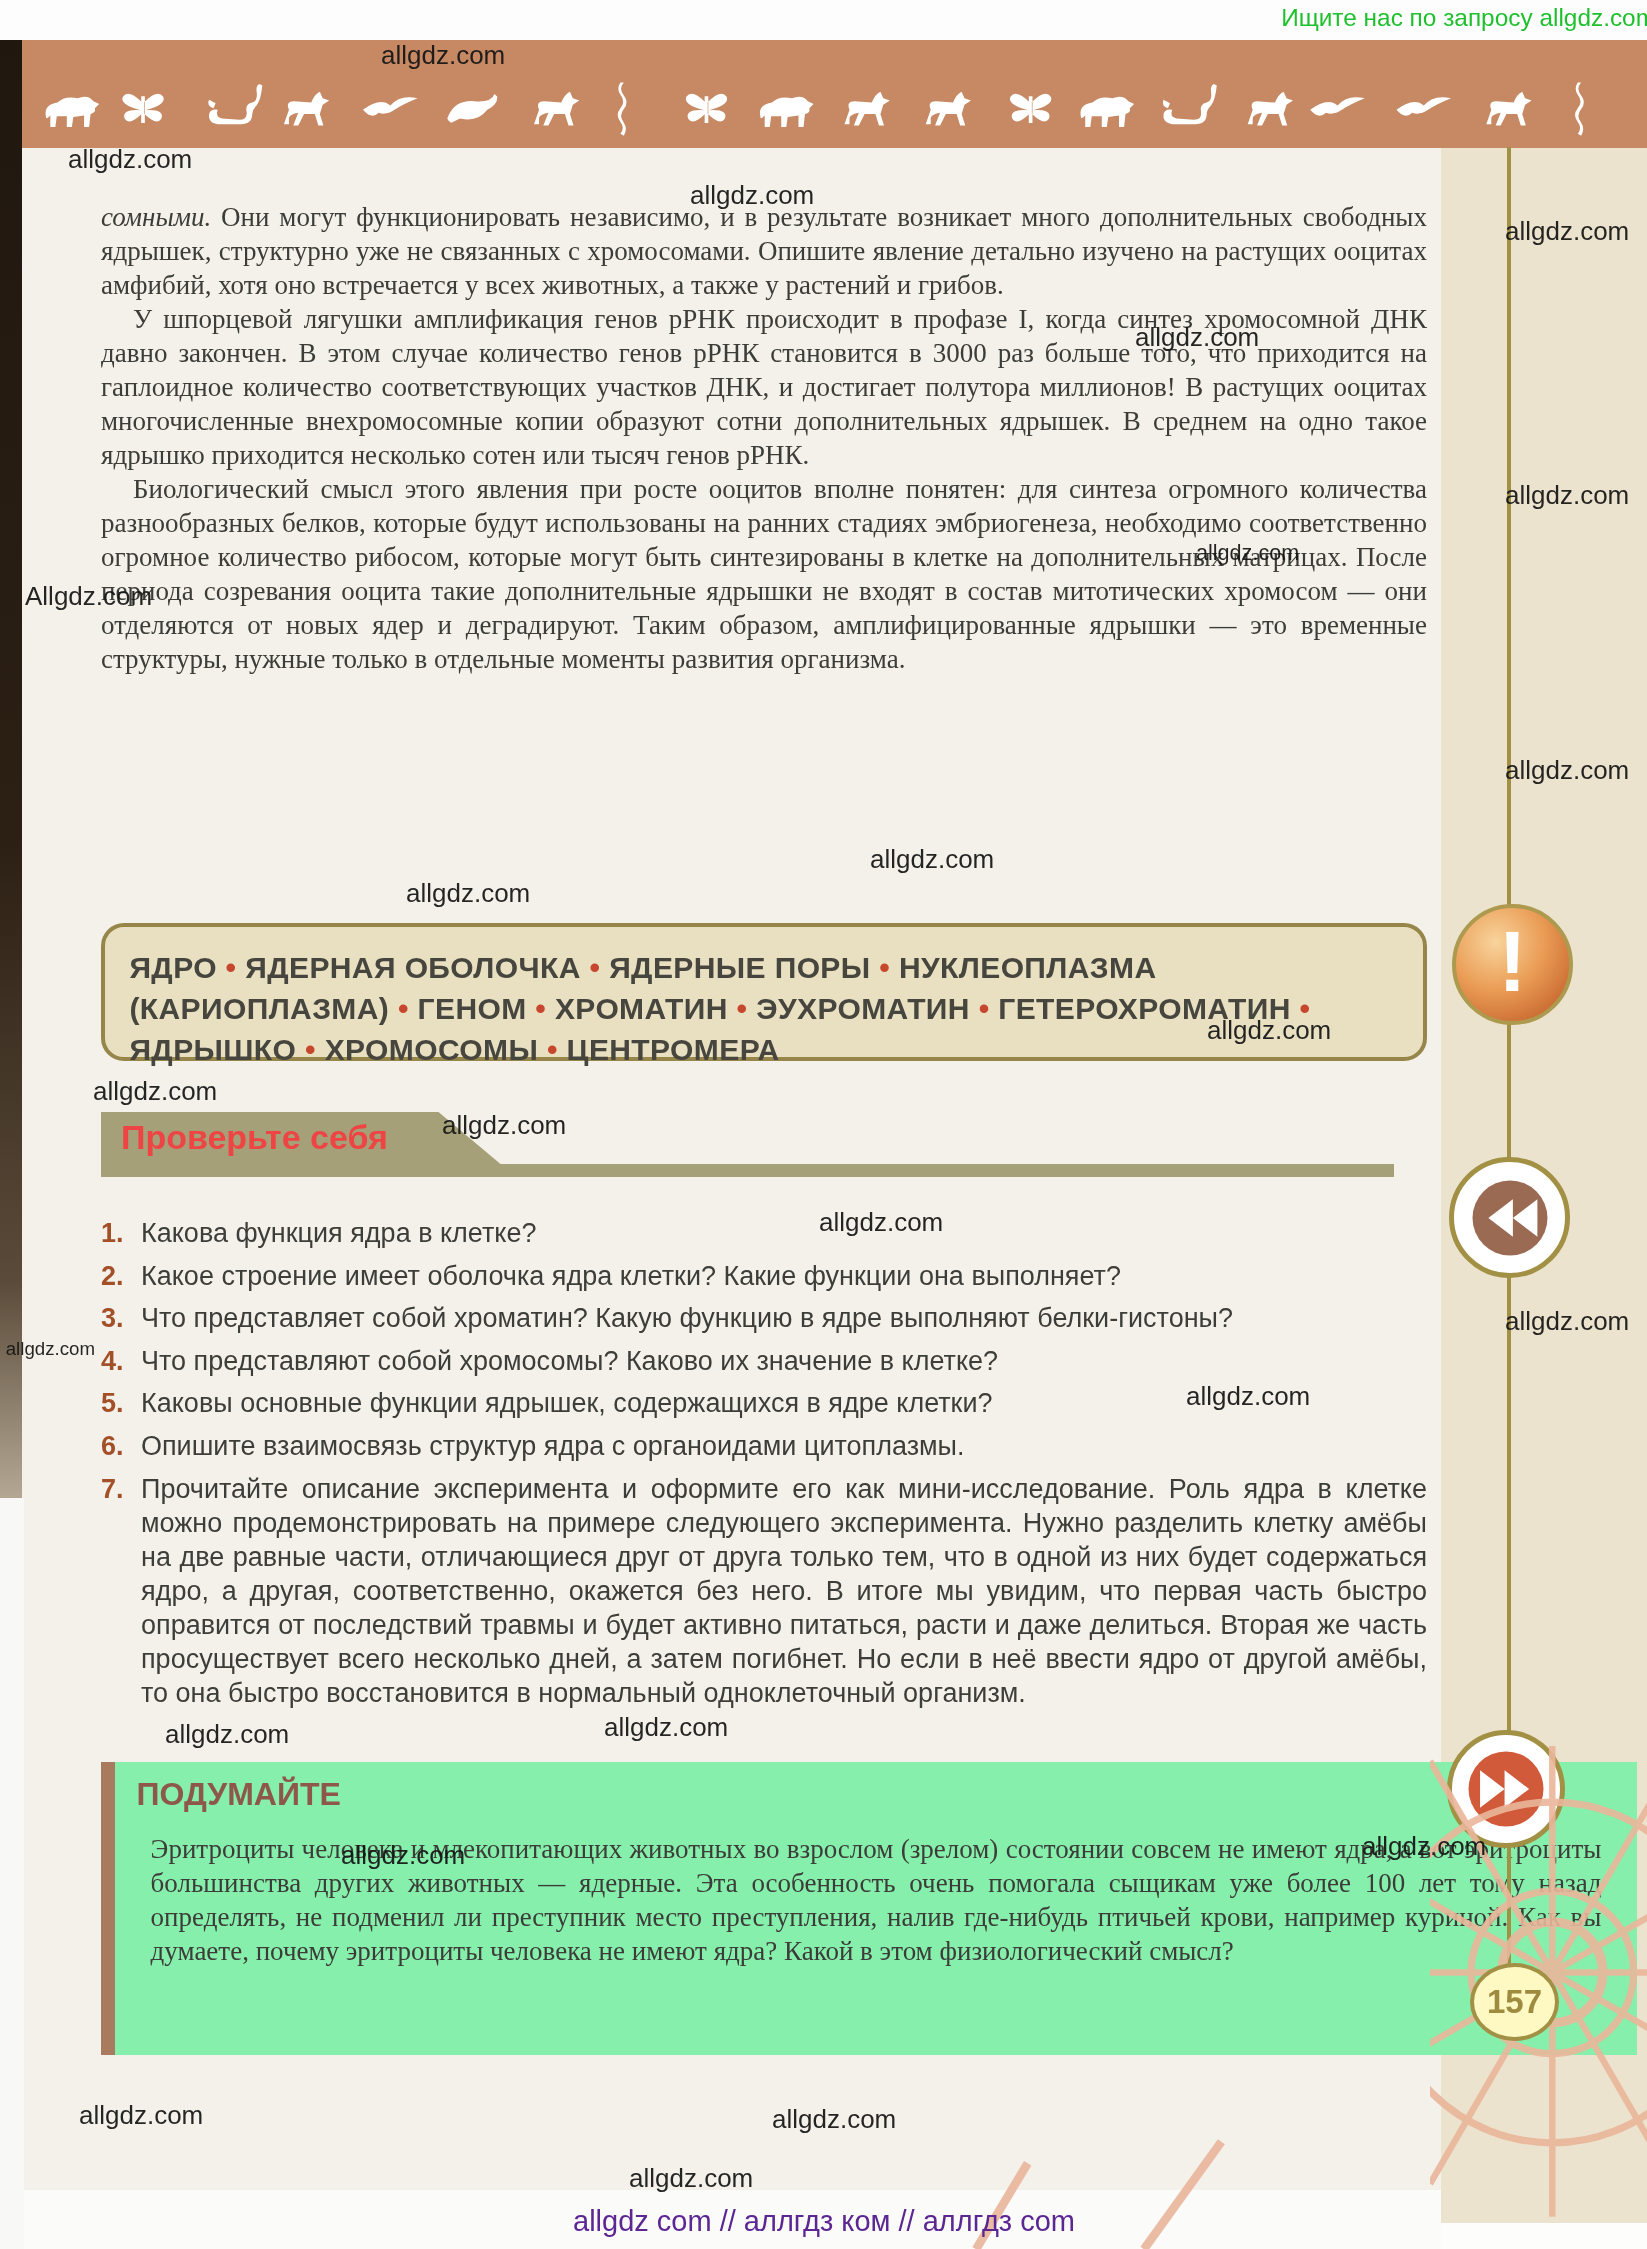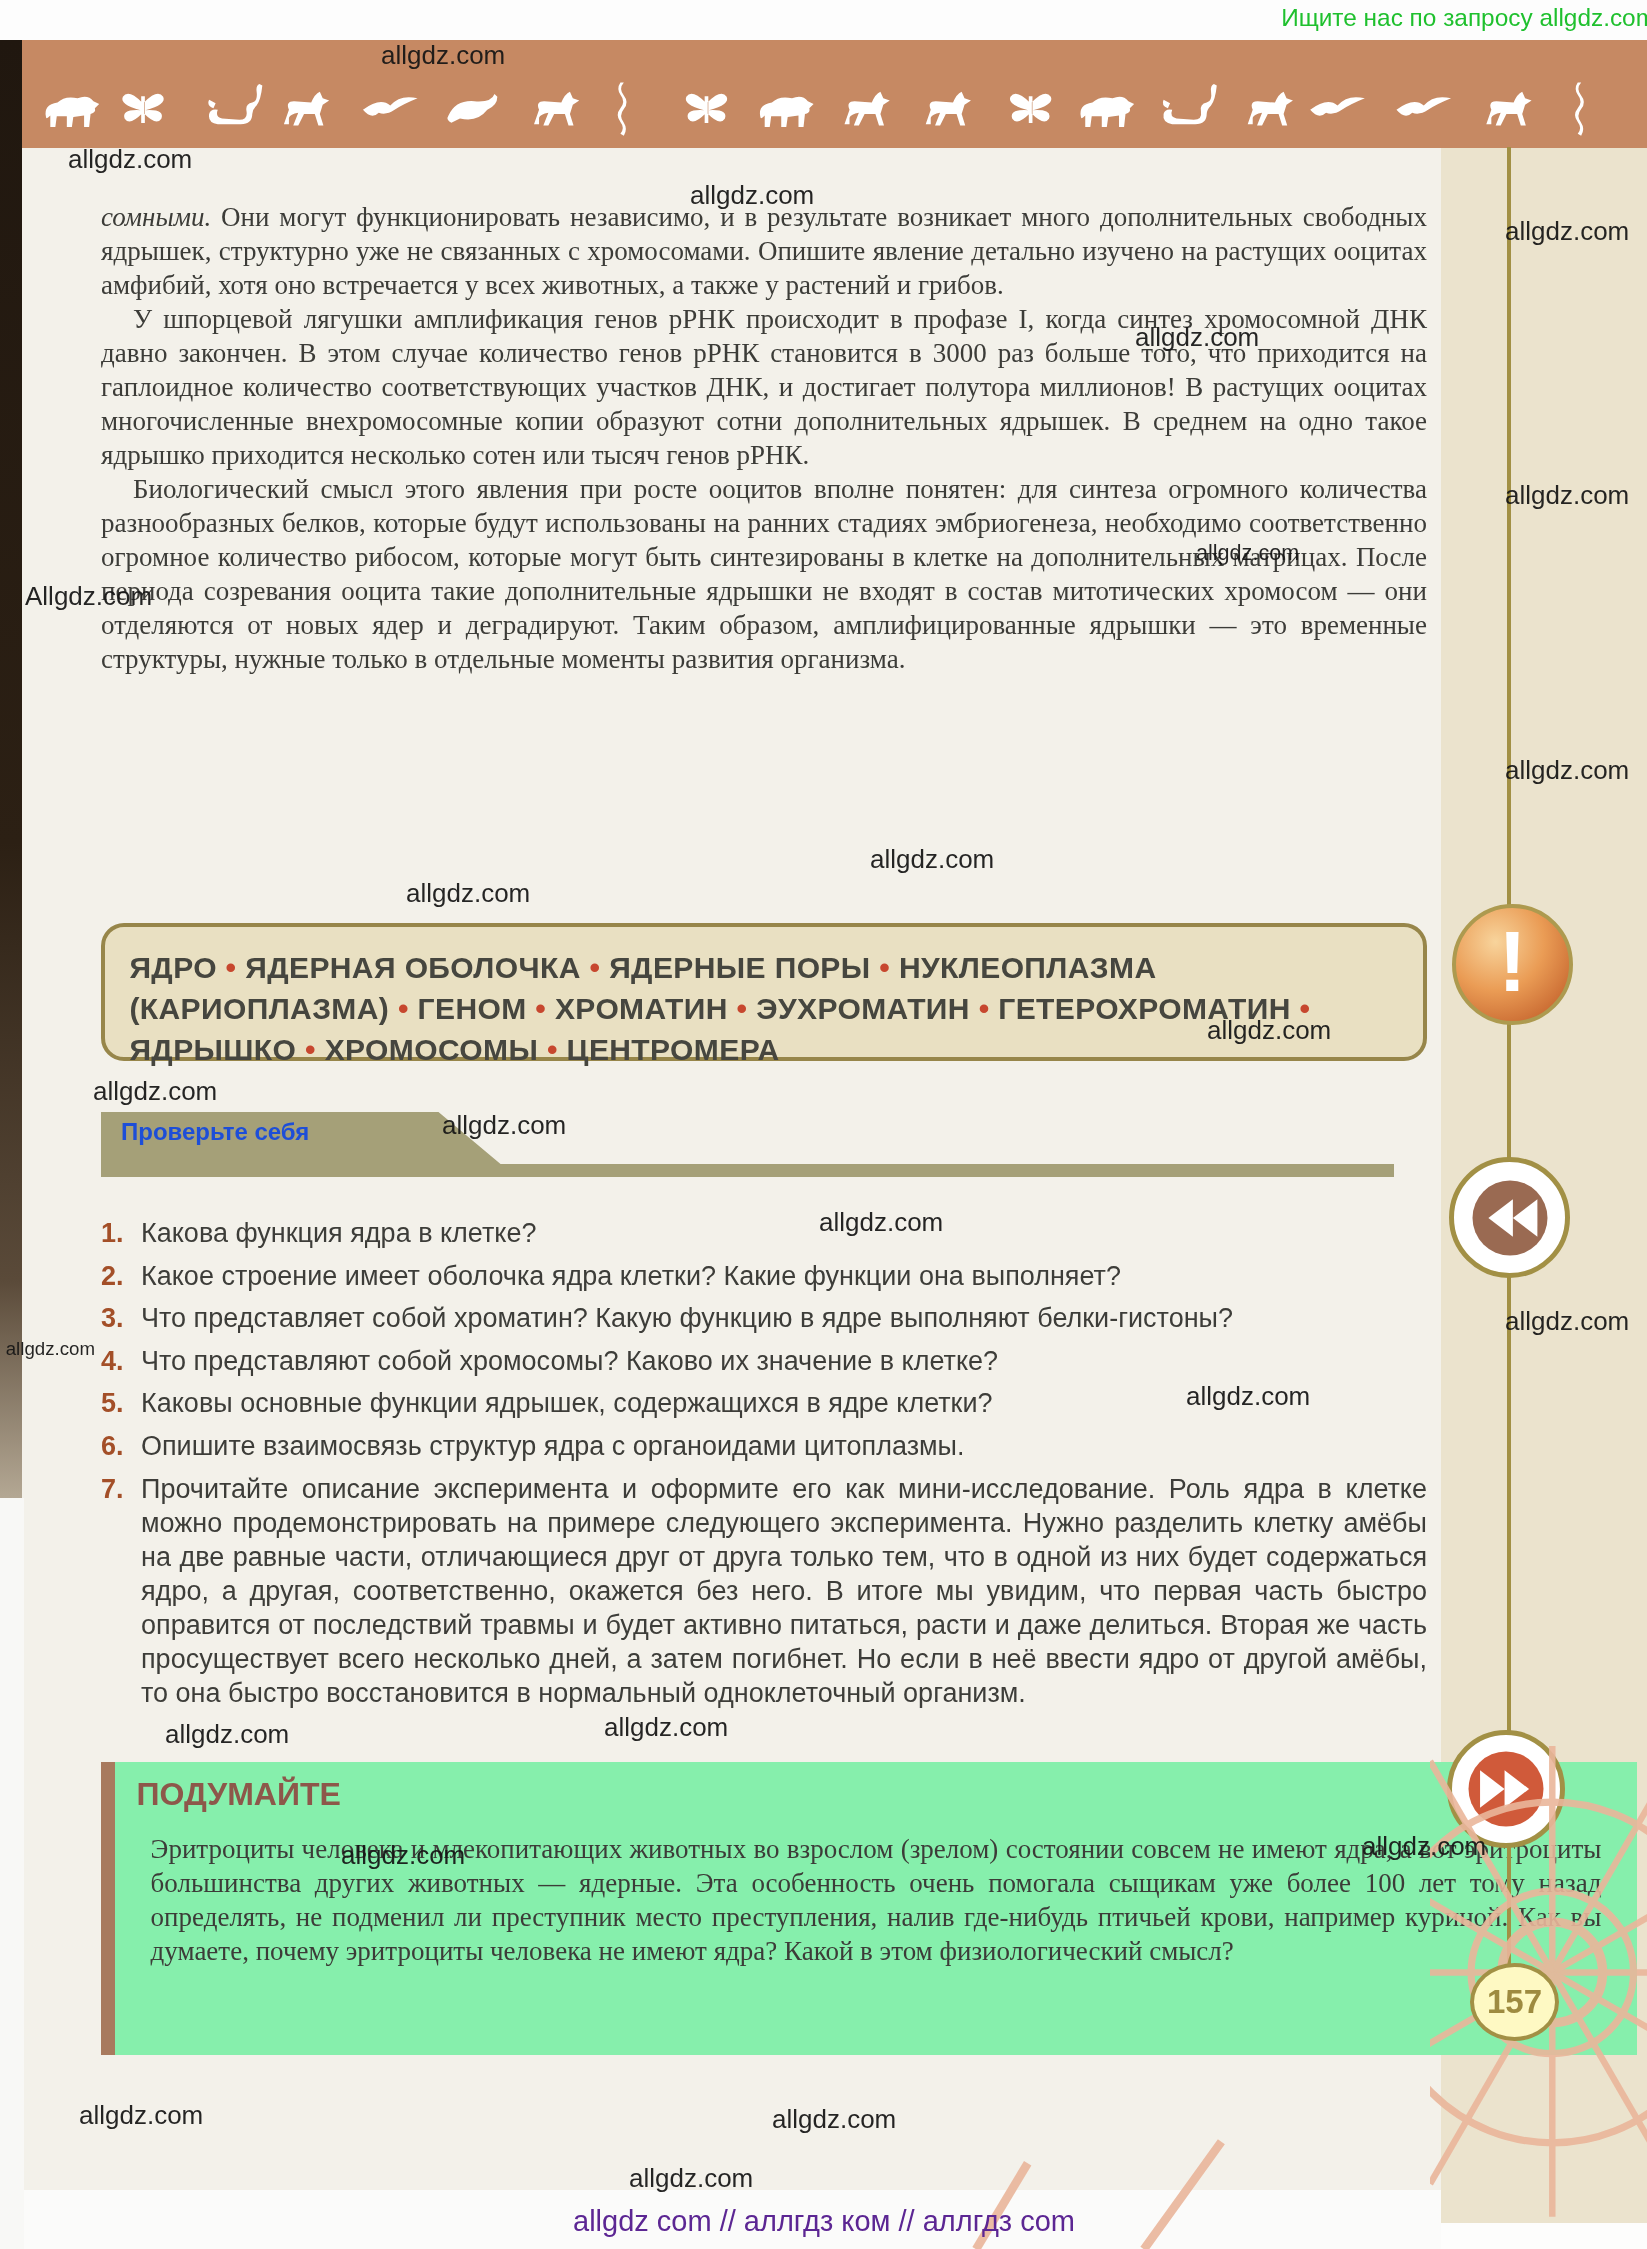--- a/index.html
+++ b/index.html
@@ -28,21 +28,21 @@
   .it{font-style:italic;}
   
   .kwbox{position:absolute;left:101px;top:923px;width:1326px;height:138px;box-sizing:border-box;
          background:#e9e0c2;border:4.3px solid #97864a;border-radius:23px;
          padding:20px 24.4px 0 24.4px;font-weight:bold;font-size:30px;line-height:41px;
          color:#46463f;letter-spacing:0.4px;}
   .kw-dot{color:#c7472e;}
   
   .banner{position:absolute;left:101px;top:1112px;width:1293px;height:65px;background:#a5a078;
           clip-path:polygon(0 0,26.1% 0,30.9% 80%,100% 80%,100% 100%,0 100%);}
-  .banner-label{position:absolute;left:20px;top:5.7px;color:#1d4ed8;font-weight:bold;font-size:24px;}
+  .banner-label{position:absolute;left:20px;top:5.7px;color:#ef4444;font-weight:bold;font-size:34px;}
   
   .questions{position:absolute;left:101px;top:1216px;width:1326px;font-size:27px;line-height:34px;
              color:#3d3d39;}
   .q{padding-left:40px;text-align:justify;margin-bottom:8.6px;}
   .qnum{display:inline-block;width:40px;margin-left:-40px;font-weight:bold;color:#a34f28;}
   
   .thinkbox{position:absolute;left:101px;top:1762px;width:1536px;height:293px;box-sizing:border-box;
             background:#86efac;border-left:14.4px solid #a87a5e;padding:14.4px 21.6px 0 21.6px;}
   .think-title{font-weight:bold;font-size:32px;color:#8d574a;margin:0 0 18.7px 0;}
   .think-text{font-family:"Liberation Serif",serif;font-size:27px;line-height:34px;

